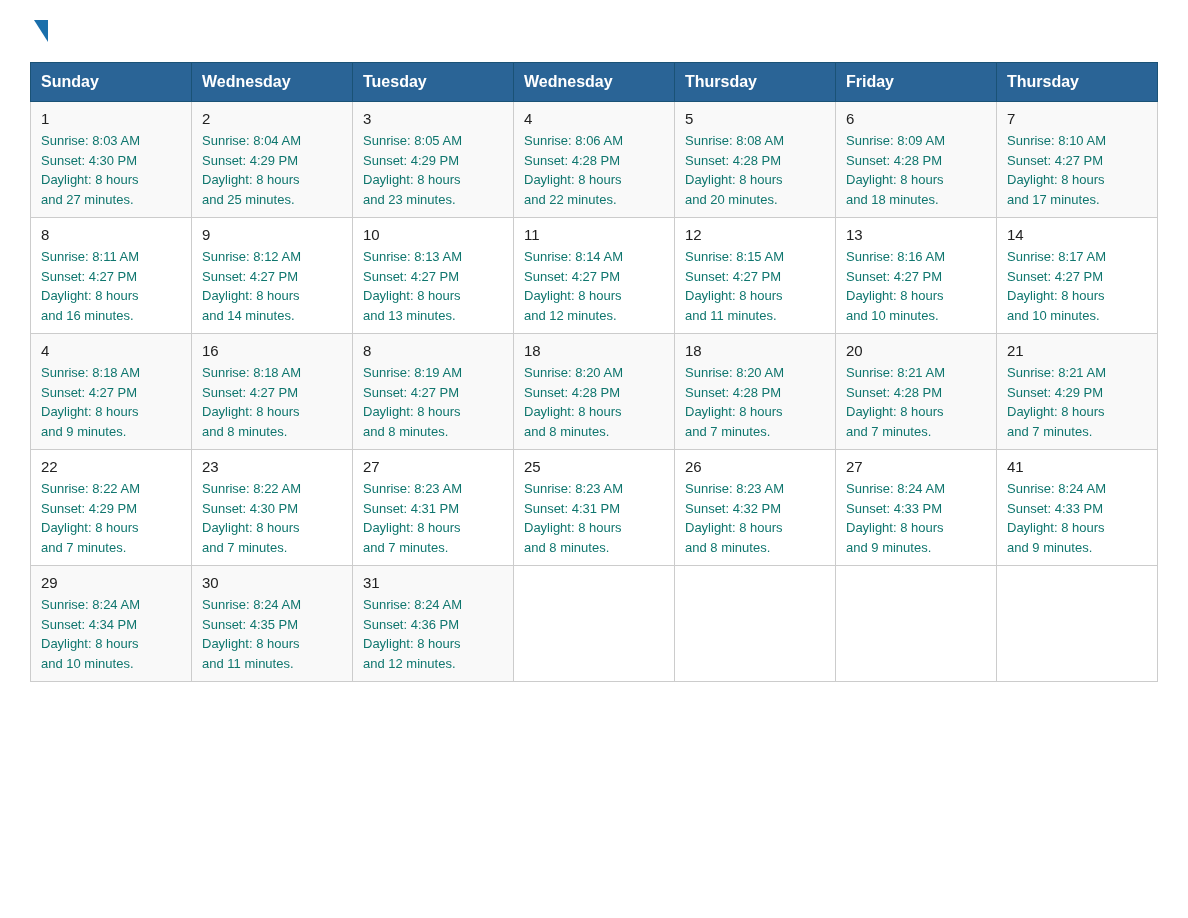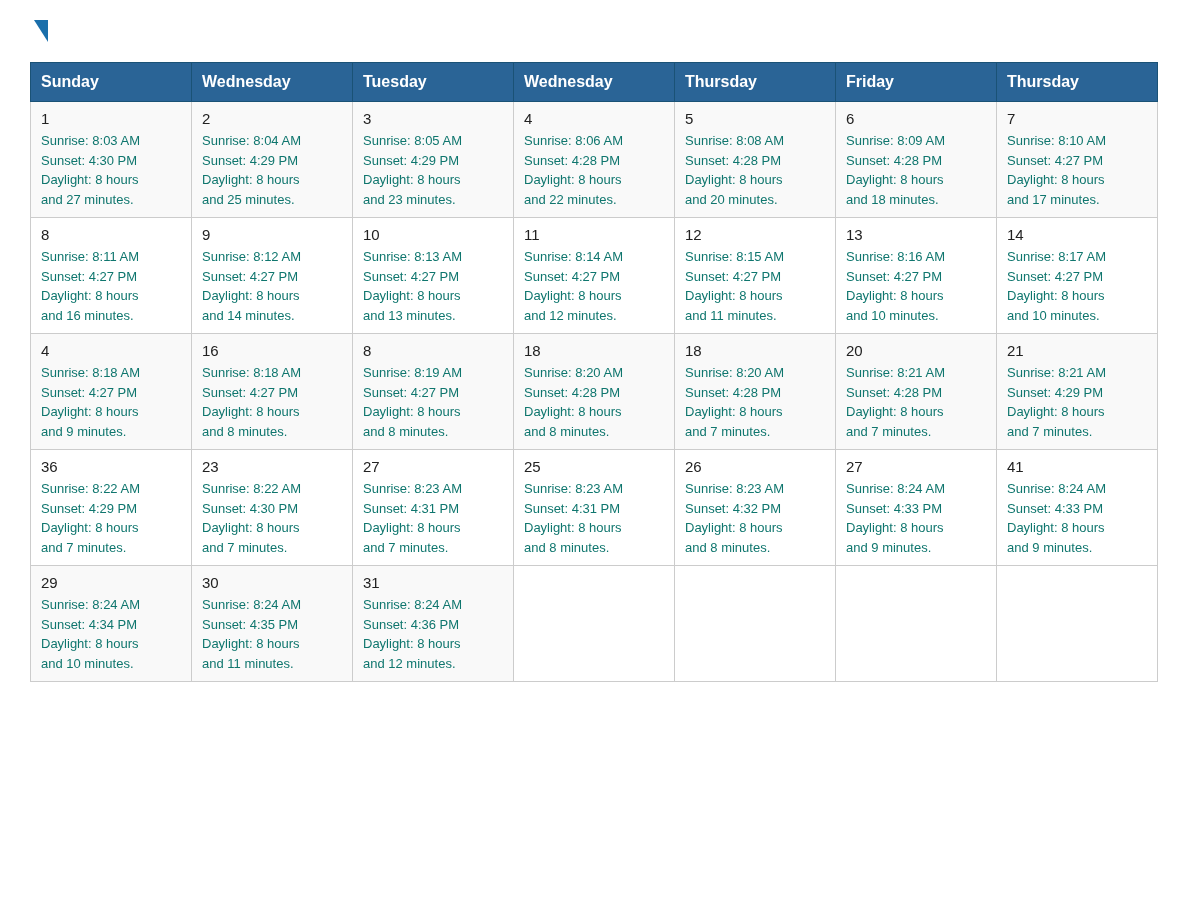--- a/index.html
+++ b/index.html
@@ -220,21 +220,21 @@
           <span class="day-number">20</span>
           <div class="day-info">Sunrise: 8:21 AM<br>Sunset: 4:28 PM<br>Daylight: 8 hours<br>and 7 minutes.</div>
         </td>
         <td>
           <span class="day-number">21</span>
           <div class="day-info">Sunrise: 8:21 AM<br>Sunset: 4:29 PM<br>Daylight: 8 hours<br>and 7 minutes.</div>
         </td>
       </tr>
       <tr>
         <td>
-          <span class="day-number">36</span>
+          <span class="day-number">22</span>
           <div class="day-info">Sunrise: 8:22 AM<br>Sunset: 4:29 PM<br>Daylight: 8 hours<br>and 7 minutes.</div>
         </td>
         <td>
           <span class="day-number">23</span>
           <div class="day-info">Sunrise: 8:22 AM<br>Sunset: 4:30 PM<br>Daylight: 8 hours<br>and 7 minutes.</div>
         </td>
         <td>
           <span class="day-number">27</span>
           <div class="day-info">Sunrise: 8:23 AM<br>Sunset: 4:31 PM<br>Daylight: 8 hours<br>and 7 minutes.</div>
         </td>

